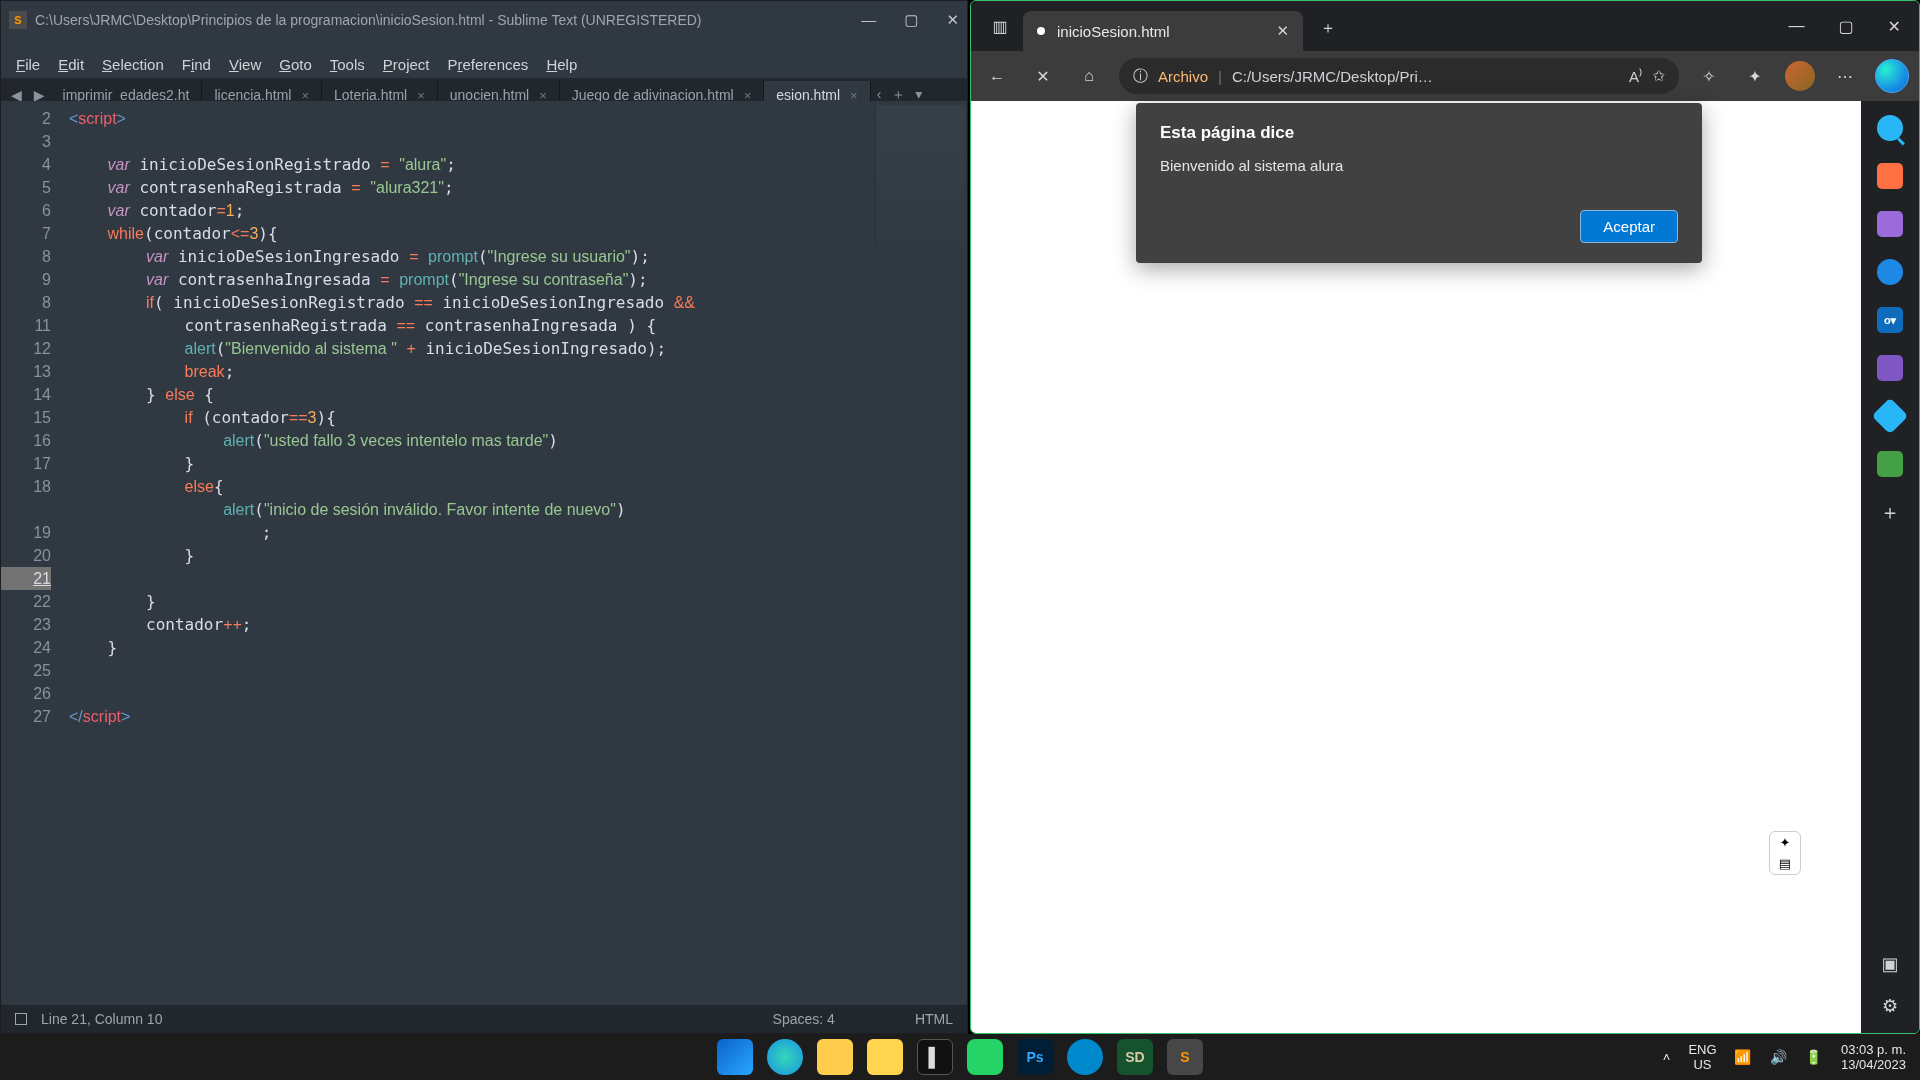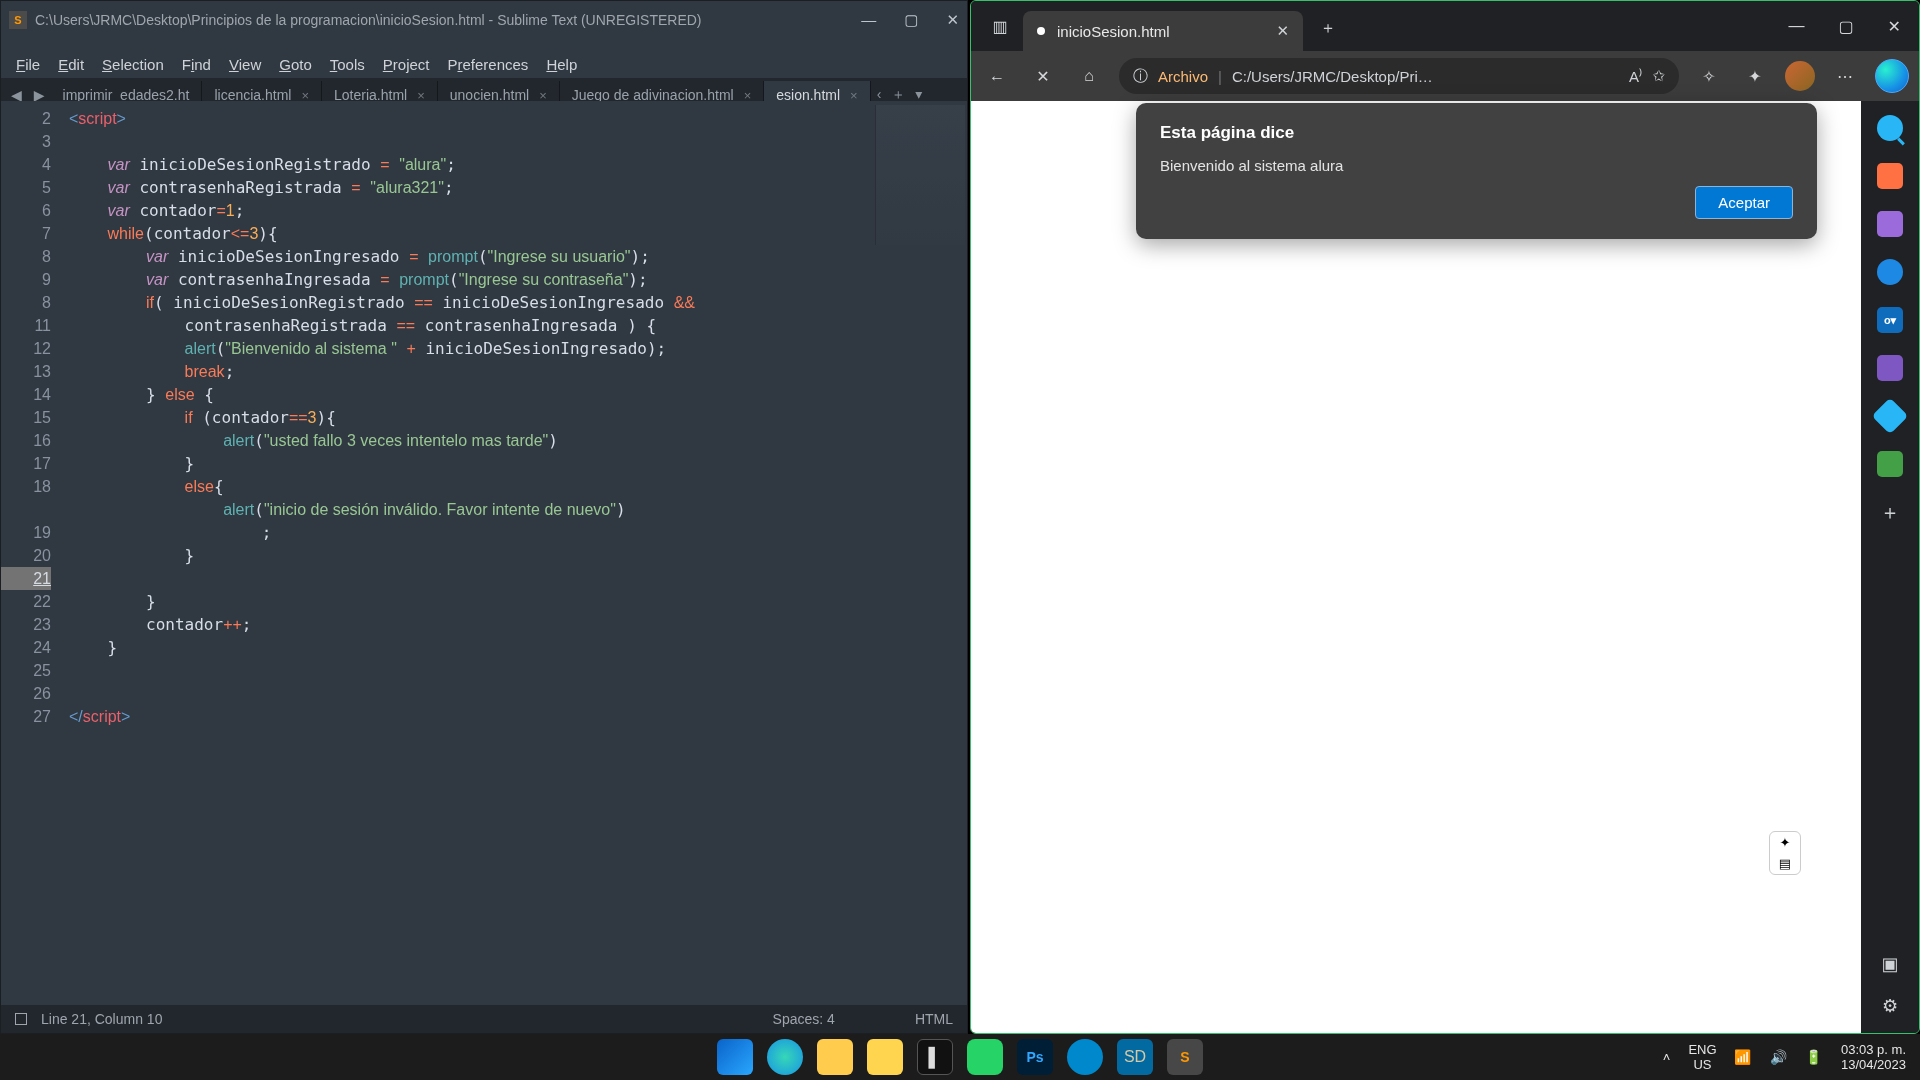--- a/index.html
+++ b/index.html
@@ -111,46 +111,46 @@
              display:flex;align-items:center;justify-content:center; }
 .edge-side .bottom { margin-top:auto; margin-bottom:16px; display:flex;
                      flex-direction:column; gap:20px; align-items:center; }
 .edge-side .bottom span { color:#cfd2d6; font-size:18px; }
 .floatbadge { position:absolute; right:60px; top:730px; width:32px; height:44px;
               background:#fff; border:1px solid #ccc; border-radius:6px;
               display:flex; flex-direction:column; align-items:center;
               justify-content:space-around; font-size:13px; }
 
 
-.dialog { position:absolute; left:165px; top:2px; width:681px; background:#414141;
-          border-radius:10px; padding:20px 24px 20px 24px; color:#fff;
+.dialog { position:absolute; left:165px; top:2px; width:566px; background:#414141;
+          border-radius:4px; padding:20px 24px 20px 24px; color:#fff;
           box-shadow:0 6px 22px rgba(0,0,0,.35); }
 .dialog h3 { font-size:17px; font-weight:600; margin-bottom:14px; }
-.dialog p  { font-size:15px; color:#e3e3e3; margin-bottom:12px; }
+.dialog p  { font-size:15px; color:#e3e3e3; margin-bottom:36px; }
 .dialog .btn { float:right; background:#0078d4; color:#fff; border:1px solid #8ab4d8;
                padding:7px 22px; border-radius:4px; font-size:15px; cursor:default; }
 .dialog::after{content:"";display:block;clear:both;}
 
 
 .taskbar { position:absolute; left:0; bottom:0; width:1920px; height:46px;
            background:#1c1c1c; display:flex; align-items:center; color:#e6e6e6;
            font-size:14px; }
 .taskbar .center { position:absolute; left:50%; transform:translateX(-50%);
                    display:flex; gap:14px; }
 .tb-ic { width:36px; height:36px; border-radius:6px; display:flex;
          align-items:center; justify-content:center; font-size:18px; }
 .tb-ic.win { background:linear-gradient(135deg,#0a63c9,#29a7ff); }
 .tb-ic.edgei{ background:radial-gradient(circle,#36d7b7,#1793e6); border-radius:50%; }
 .tb-ic.exp { background:#ffcc4d; }
 .tb-ic.note{ background:#ffd54f; }
 .tb-ic.cmd { background:#111; border:1px solid #555; color:#ddd; }
 .tb-ic.wa  { background:#25d366; border-radius:8px; }
 .tb-ic.ps  { background:#001e36; color:#31a8ff; font-weight:bold; font-size:14px; }
 .tb-ic.tg  { background:#0088cc; border-radius:50%; }
-.tb-ic.sd  { background:#0369a1; color:#d7c9a3; font-size:16px; font-weight:normal; }
+.tb-ic.sd  { background:#14532d; color:#d7c9a3; font-size:14px; font-weight:bold; }
 .tb-ic.st  { background:#474747; color:#ff9800; font-weight:bold; font-size:14px; }
 .taskbar .right { margin-left:auto; display:flex; align-items:center; gap:18px;
                   padding-right:14px; }
 .taskbar .lang { text-align:center; line-height:15px; font-size:13px; }
 .taskbar .clock{ text-align:right; line-height:15px; font-size:13px; }
 .chev { font-size:13px; }
 </style>
 </head>
 <body>
 

